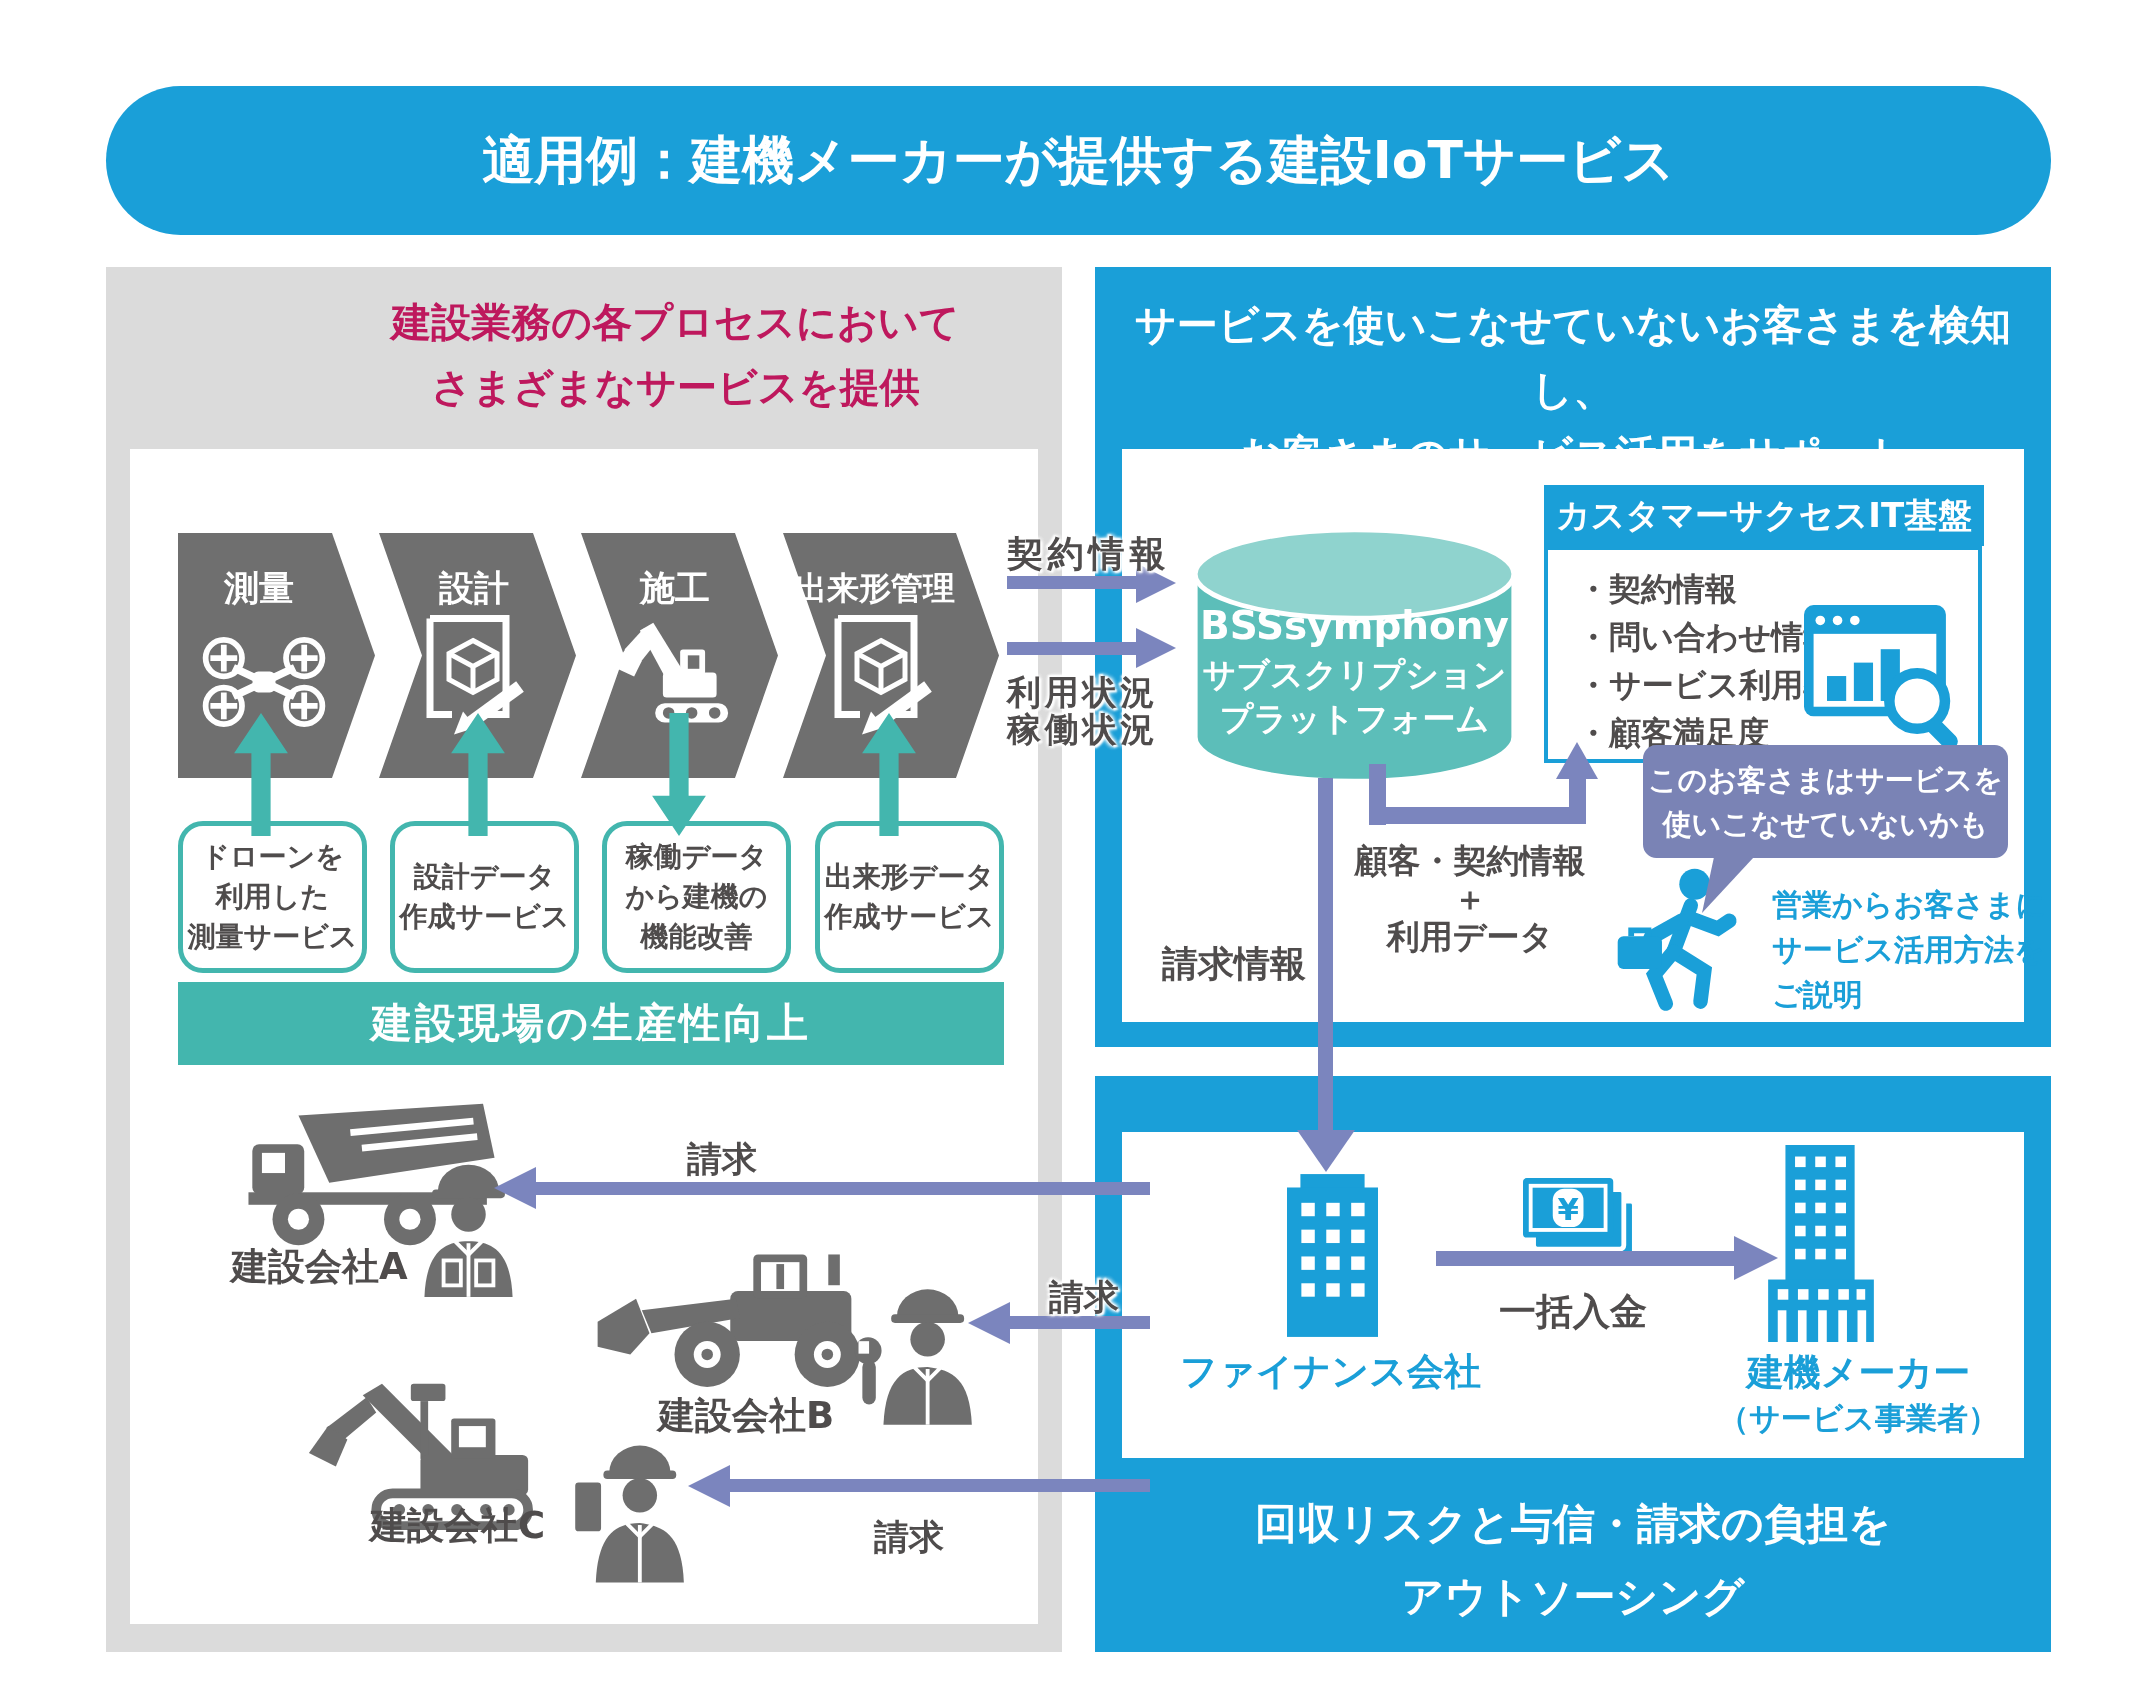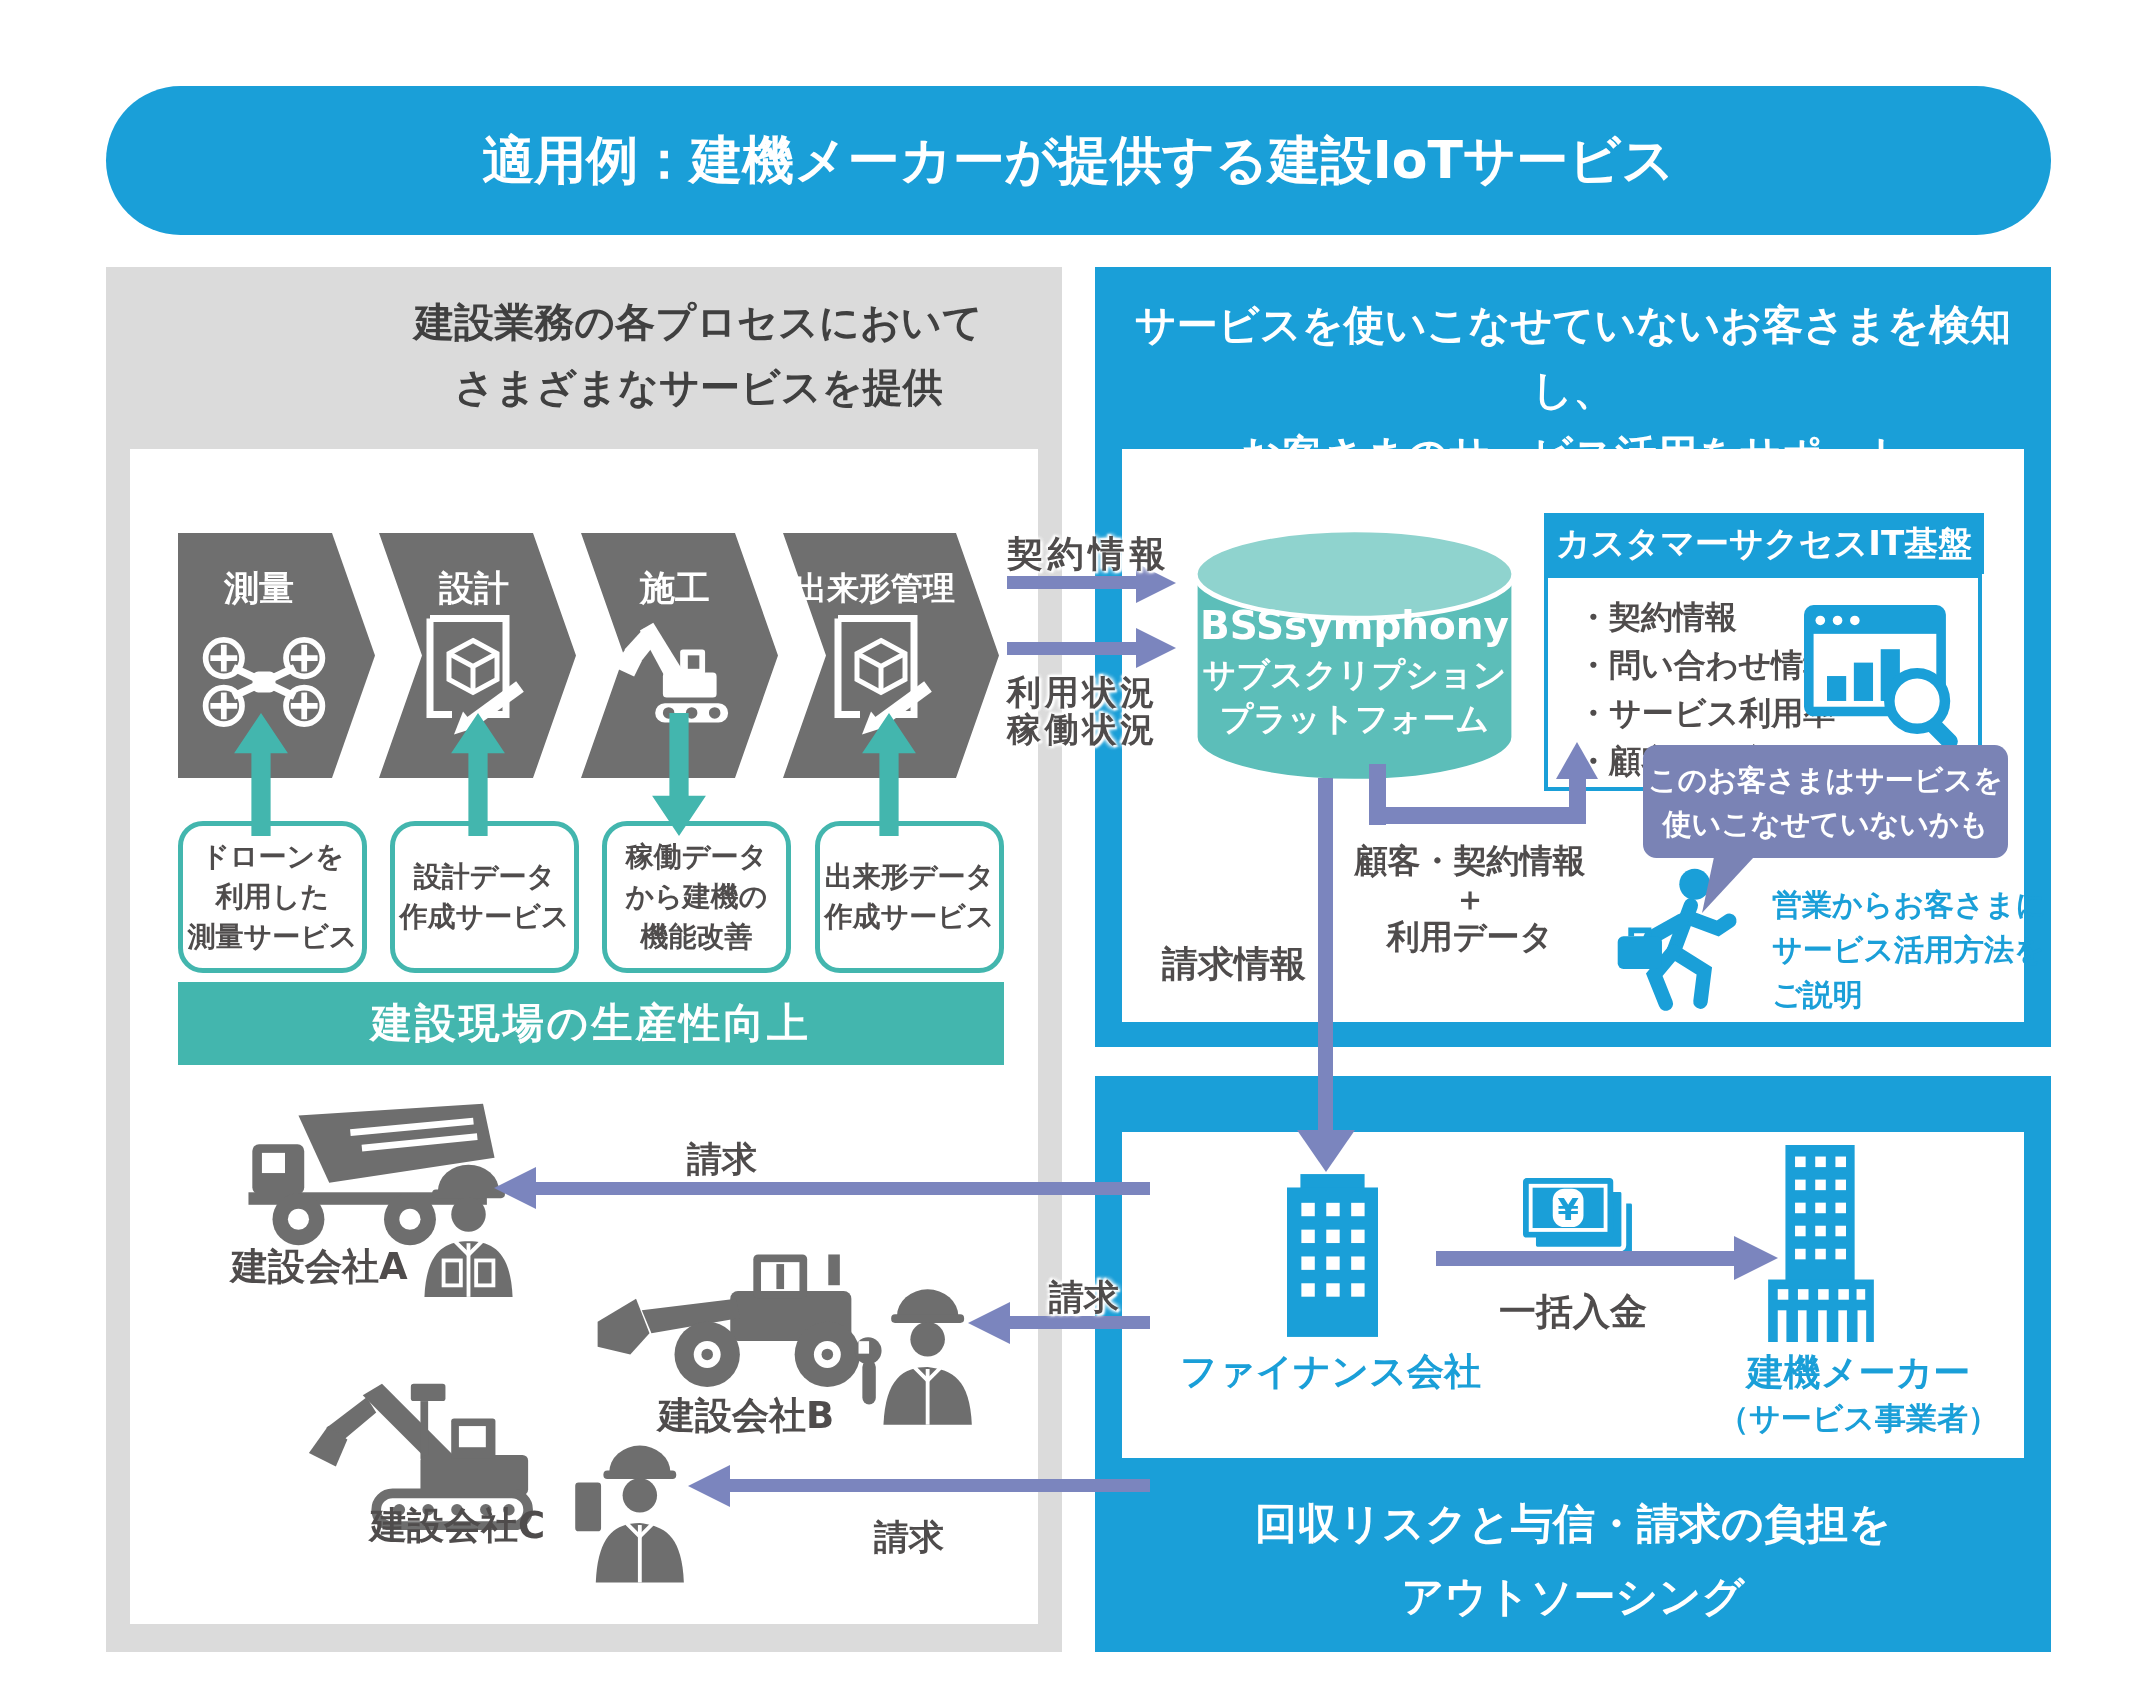--- a/index.html
+++ b/index.html
@@ -27,21 +27,21 @@
 </head>
 <body>
 
 <div id="stage">
 
   <div class="abs panelB ctr" style="left:106px;top:86px;width:1945px;height:149px;border-radius:75px;">
     <div class="bold white" style="font-size:52px;">適用例：建機メーカーが提供する建設IoTサービス</div>
   </div>
 
   <div class="abs panelL" style="left:106px;top:267px;width:956px;height:1385px;"></div>
-  <div class="abs gtxt bold" style="left:106px;top:290px;width:1139px;text-align:center;font-size:40px;line-height:65px;color:#404040;margin-left:23px;">
+  <div class="abs gtxt bold" style="left:106px;top:290px;width:1139px;text-align:center;font-size:40px;line-height:65px;color:#be185d;">
     <div>建設業務の各プロセスにおいて</div>
     <div>さまざまなサービスを提供</div>
   </div>
   <div class="abs inner" style="left:130px;top:449px;width:908px;height:1175px;"></div>
 
   <div class="chev" style="left:178px;width:197px;clip-path:polygon(0 0,calc(100% - 43px) 0,100% 50%,calc(100% - 43px) 100%,0 100%);"></div>
   <div class="chev" style="left:379px;width:197px;clip-path:polygon(0 0,calc(100% - 43px) 0,100% 50%,calc(100% - 43px) 100%,0 100%,43px 50%);"></div>
   <div class="chev" style="left:581px;width:197px;clip-path:polygon(0 0,calc(100% - 43px) 0,100% 50%,calc(100% - 43px) 100%,0 100%,43px 50%);"></div>
   <div class="chev" style="left:783px;width:216px;clip-path:polygon(0 0,calc(100% - 43px) 0,100% 50%,calc(100% - 43px) 100%,0 100%,43px 50%);"></div>
 
@@ -257,21 +257,21 @@
   <div class="abs" style="left:1191px;top:526px;z-index:4;">
     <svg width="327" height="261" viewBox="0 0 340 272">
       <path d="M4 50 L4 220 A166 46 0 0 0 336 220 L336 50" fill="#5CBEB9" stroke="#fff" stroke-width="5"></path>
       <ellipse cx="170" cy="50" rx="166" ry="46" fill="#8FD3CE" stroke="#fff" stroke-width="5"></ellipse>
     </svg>
   </div>
   <div class="abs white bold" style="left:1191px;top:603px;width:327px;text-align:center;font-size:39px;z-index:5;">BSSsymphony</div>
   <div class="abs white bold" style="left:1191px;top:653px;width:327px;text-align:center;font-size:33px;z-index:5;">サブスクリプション</div>
   <div class="abs white bold" style="left:1191px;top:697px;width:327px;text-align:center;font-size:33px;z-index:5;">プラットフォーム</div>
 
-  <div class="abs" style="left:1544px;top:485px;width:440px;z-index:4;margin-top:28px;">
+  <div class="abs" style="left:1544px;top:485px;width:440px;z-index:4;">
     <div class="ctr panelB" style="width:440px;height:61px;">
       <div class="bold white" style="font-size:34px;">カスタマーサクセスIT基盤</div>
     </div>
     <div style="width:430px;height:209px;border:4.8px solid #1A9FD8;background:#fff;box-sizing:content-box;padding-top:0;">
       <div class="gtxt bold" style="padding:15.4px 0 0 29px;font-size:32px;line-height:48px;">
         <div>・契約情報</div>
         <div>・問い合わせ情報</div>
         <div>・サービス利用率</div>
         <div>・顧客満足度</div>
       </div>

